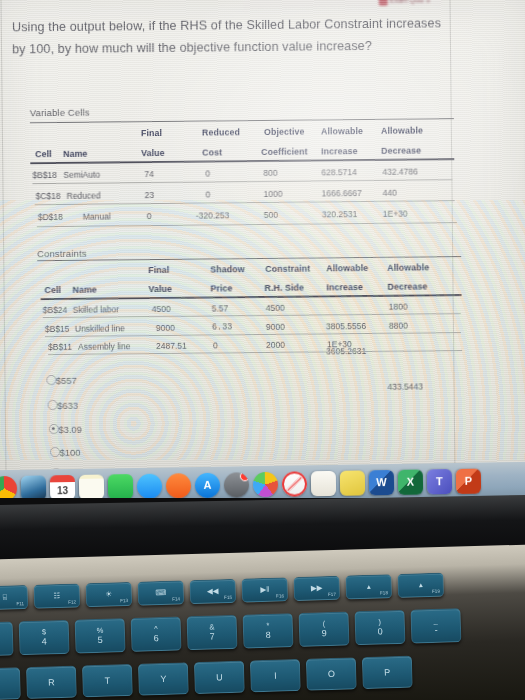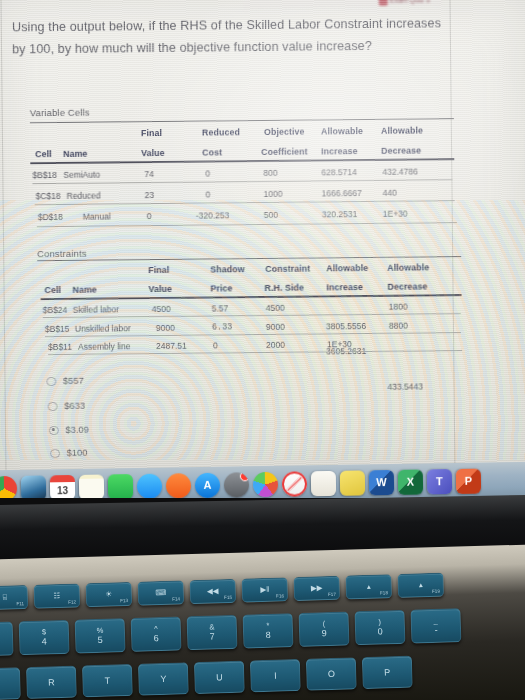--- a/index.html
+++ b/index.html
@@ -80,21 +80,21 @@
   .rule.thin{height:1px;background:#a9a9a6;}
   .hdr{
     position:absolute;font-size:8.8px;color:#2f3350;font-weight:600;
     letter-spacing:.1px;white-space:nowrap;text-align:right;
   }
   .cell{position:absolute;white-space:nowrap;font-size:8.5px;color:#4e4e57;}
   .cellref{font-size:8.5px;}
 
   
   .opt{
-    position:absolute;display:flex;align-items:flex-end;gap:7px;
+    position:absolute;display:flex;align-items:flex-start;
     font-size:9.4px;color:#56565e;
   }
   .radio{
     width:7.5px;height:7.5px;border-radius:50%;
     border:1px solid #9b9ba0;background:transparent;
     display:inline-block;position:relative;flex:none;
   }
   .radio.sel::after{
     content:"";position:absolute;left:1.6px;top:1.6px;
     width:3.2px;height:3.2px;border-radius:50%;background:#6d6d75;
@@ -262,21 +262,21 @@
     <div class="cell cellref" style="left:42px;top:303px;">$B$24</div>
     <div class="cell" style="left:72px;top:303px;">Skilled labor</div>
     <div class="cell" style="left:151px;top:303px;">4500</div>
     <div class="cell" style="left:211px;top:303px;">5.57</div>
     <div class="cell" style="left:265px;top:303px;">4500</div>
     <div class="cell" style="left:325px;top:303px;margin-top:44px;">3605.2631</div>
     <div class="cell" style="left:388px;top:303px;">1800</div>
     <div class="rule thin" style="left:42px;top:315px;width:418px;"></div>
 
     <div class="cell cellref" style="left:44px;top:322px;">$B$15</div>
-    <div class="cell" style="left:74px;top:322px;">Unskilled labor</div>
+    <div class="cell" style="left:74px;top:322px;">Unskilled line</div>
     <div class="cell" style="left:155px;top:322px;">9000</div>
     <div class="cell" style="left:211px;top:322px;font-family:Liberation Mono, monospace;">6.33</div>
     <div class="cell" style="left:265px;top:322px;">9000</div>
     <div class="cell" style="left:325px;top:322px;">3805.5556</div>
     <div class="cell" style="left:388px;top:322px;">8800</div>
     <div class="rule thin" style="left:44px;top:334px;width:416px;"></div>
 
     <div class="cell cellref" style="left:47px;top:340px;">$B$11</div>
     <div class="cell" style="left:77px;top:340px;">Assembly line</div>
     <div class="cell" style="left:155px;top:340px;">2487.51</div>

